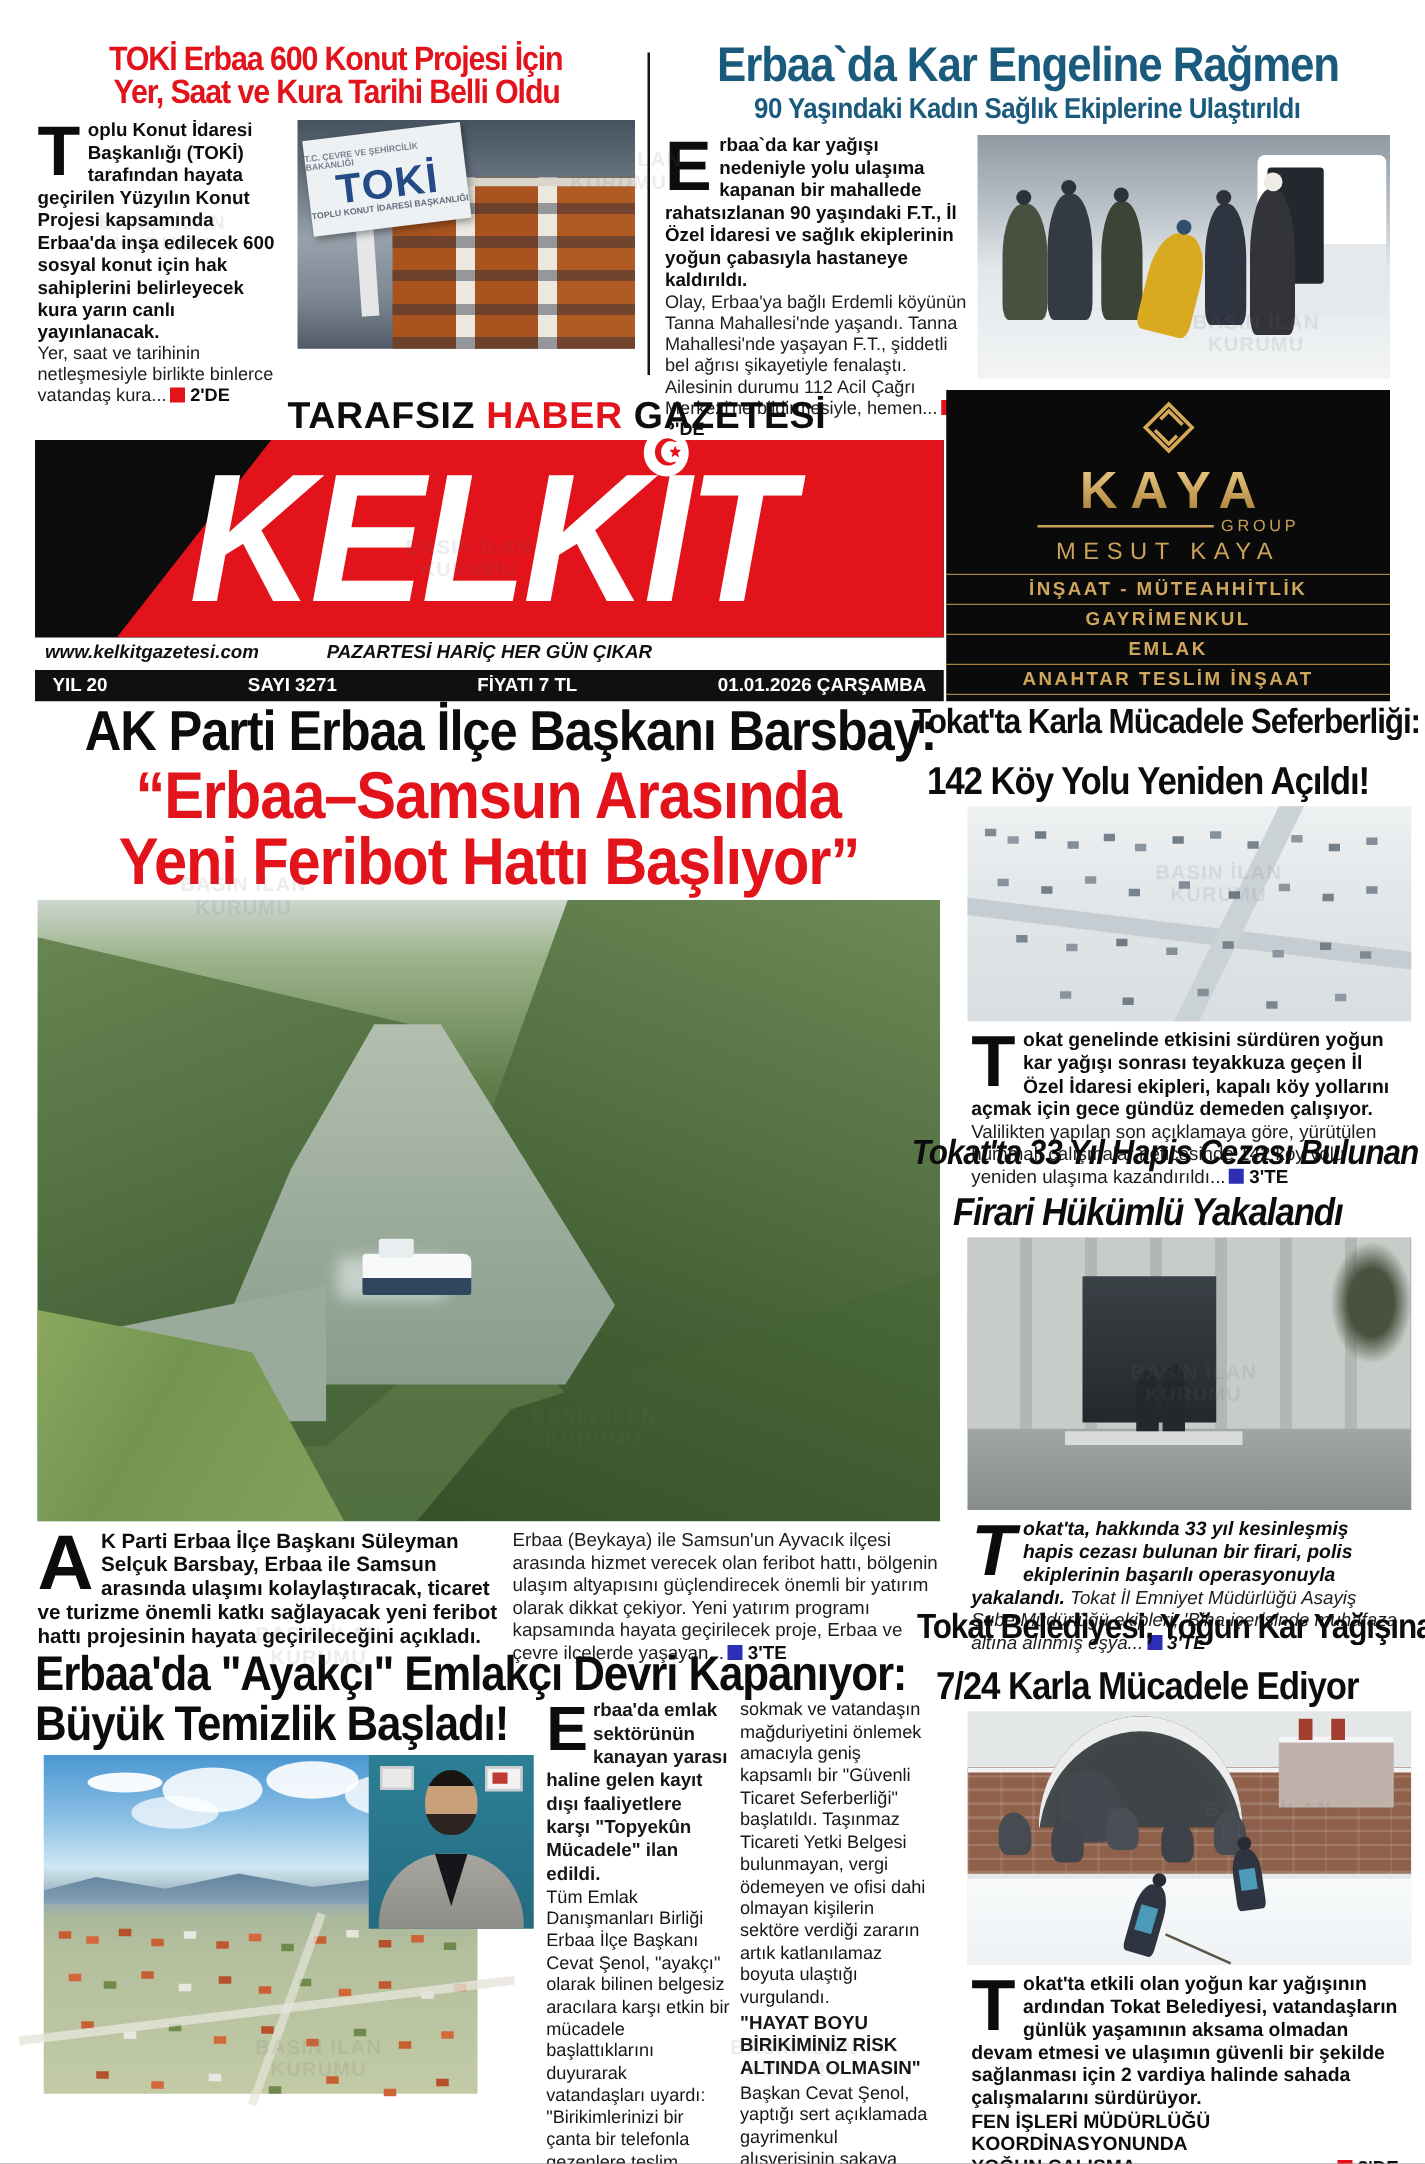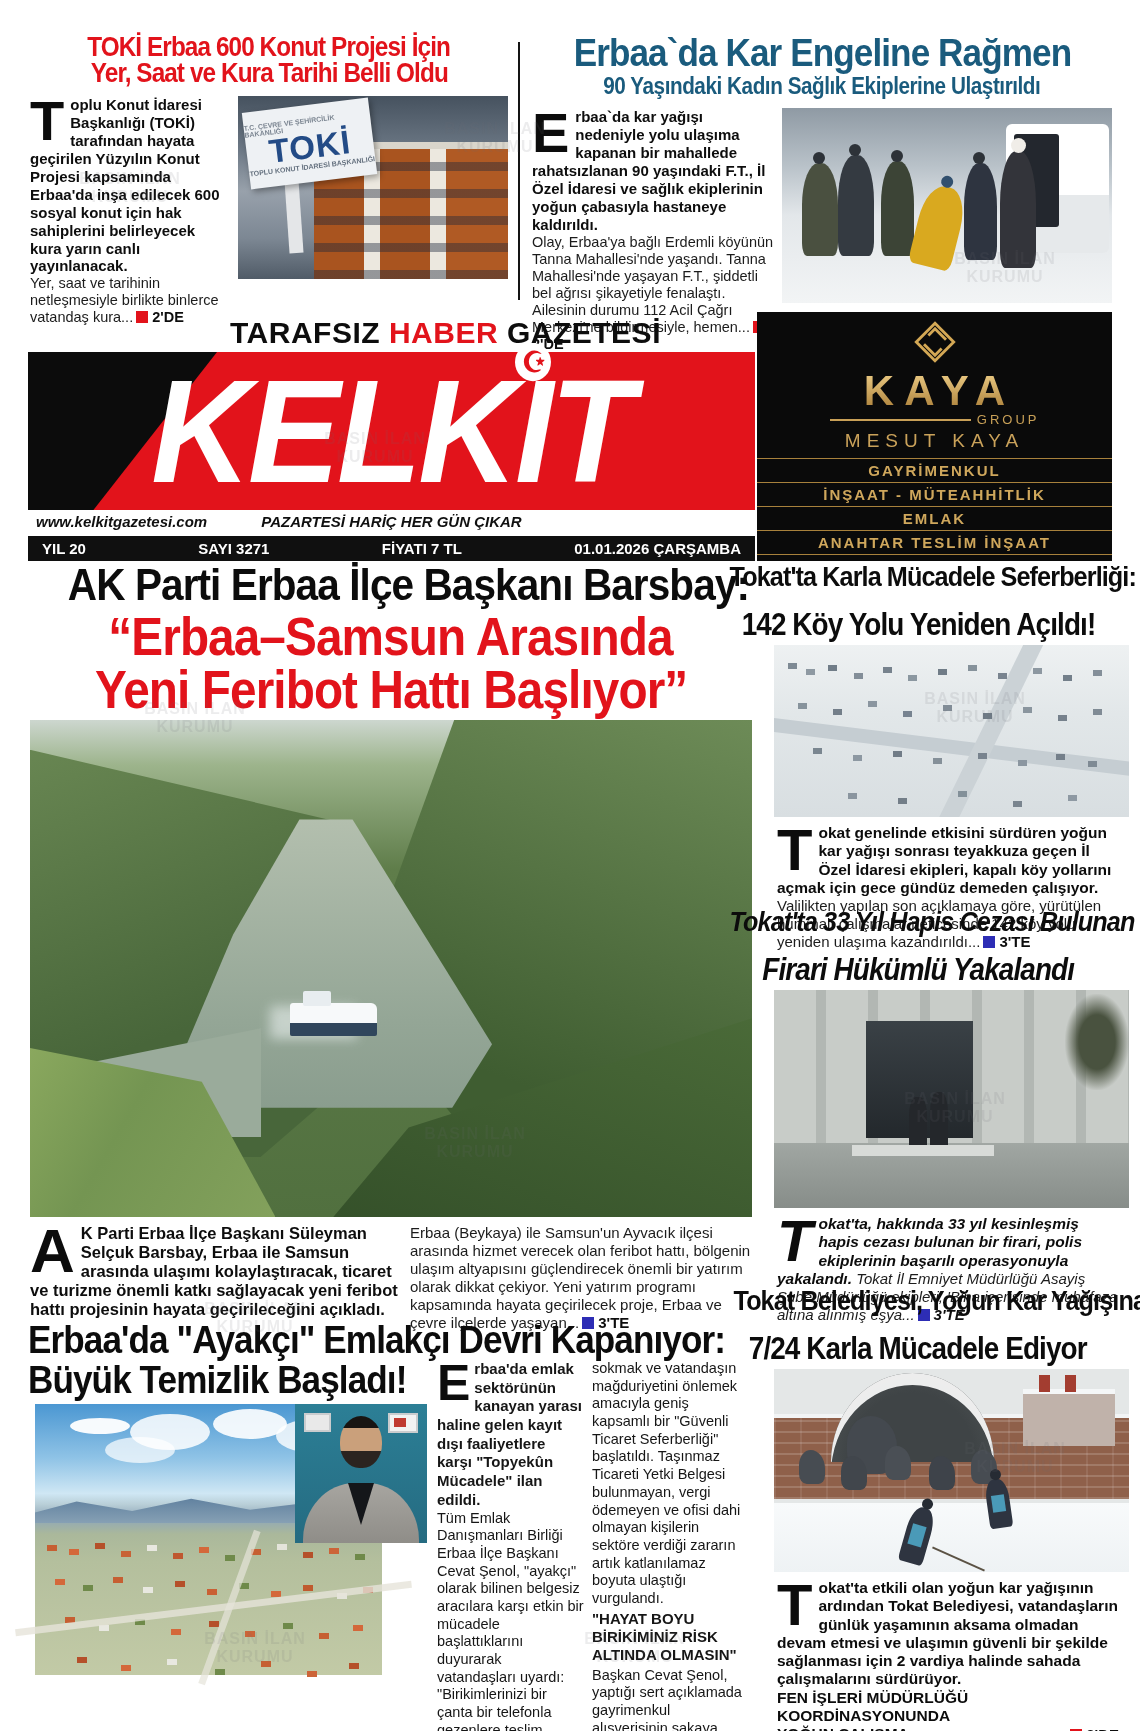--- a/index.html
+++ b/index.html
@@ -294,22 +294,22 @@
         <path d="M20 3 L37 20 L20 37 L3 20 Z"></path>
         <path d="M14 14 L20 8 L30 18"></path>
         <path d="M26 26 L20 32 L10 22"></path>
       </g>
     </svg>
     <div class="k-name">KAYA</div>
     <div class="k-grp">
         <span>GROUP</span>
       </div>
     <div class="k-owner">MESUT KAYA</div>
+    <div class="k-line">İNŞAAT - MÜTEAHHİTLİK</div>
     <div class="k-line">GAYRİMENKUL</div>
-    <div class="k-line">İNŞAAT - MÜTEAHHİTLİK</div>
     <div class="k-line">EMLAK</div>
     <div class="k-line">ANAHTAR TESLİM İNŞAAT</div>
   </aside>
 
   <div class="kicker"><span class="sqz">AK Parti Erbaa İlçe Başkanı Barsbay:</span></div>
   <div class="red1 hl"><span class="sqz">“Erbaa–Samsun Arasında</span></div>
   <div class="red2 hl"><span class="sqz">Yeni Feribot Hattı Başlıyor”</span></div>
 
   <div class="photo p-ferry">
     <div class="f-l"></div>

